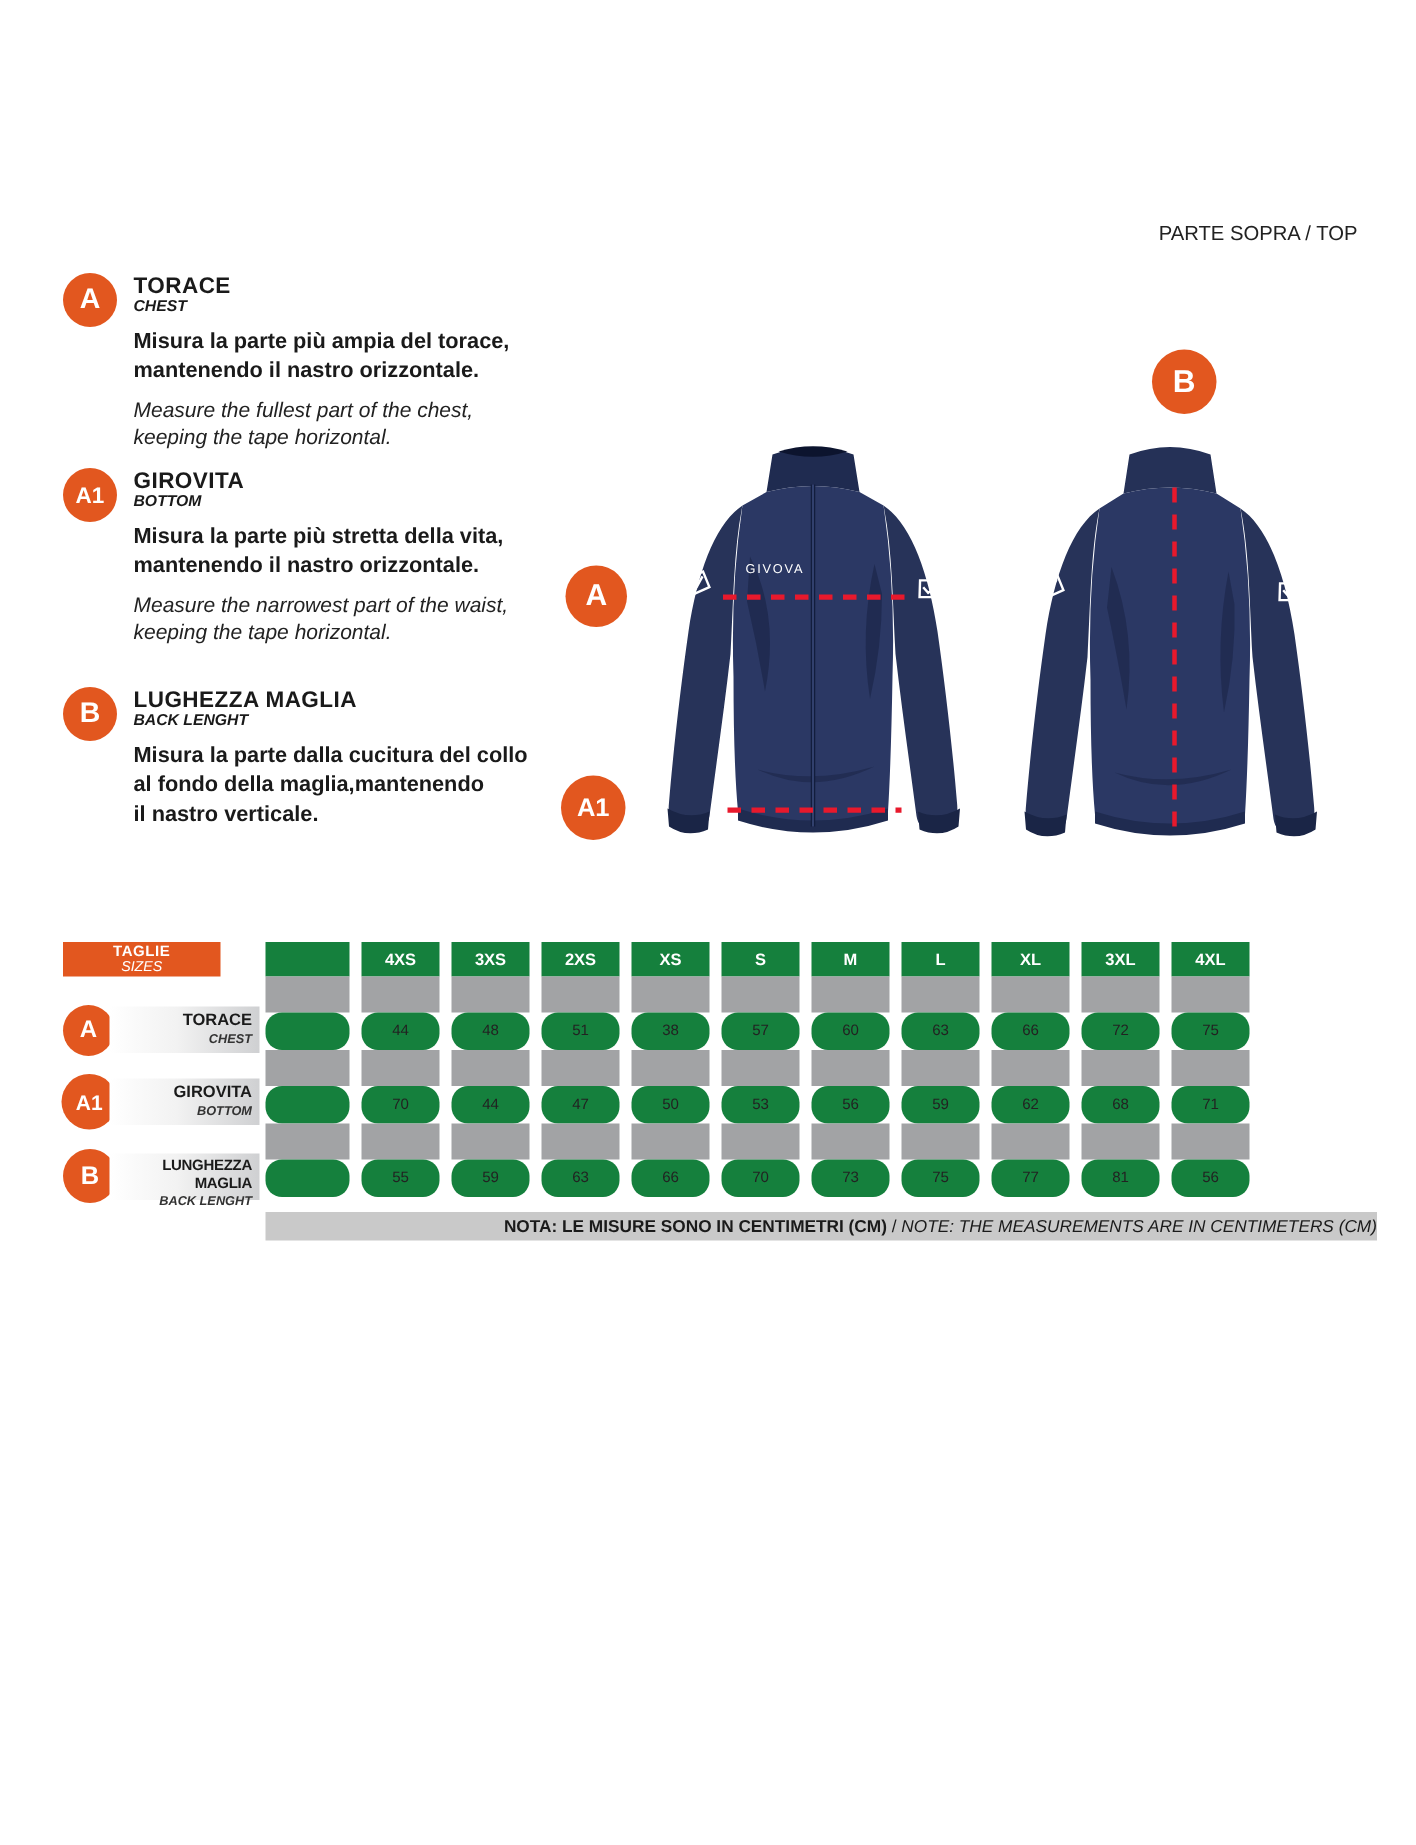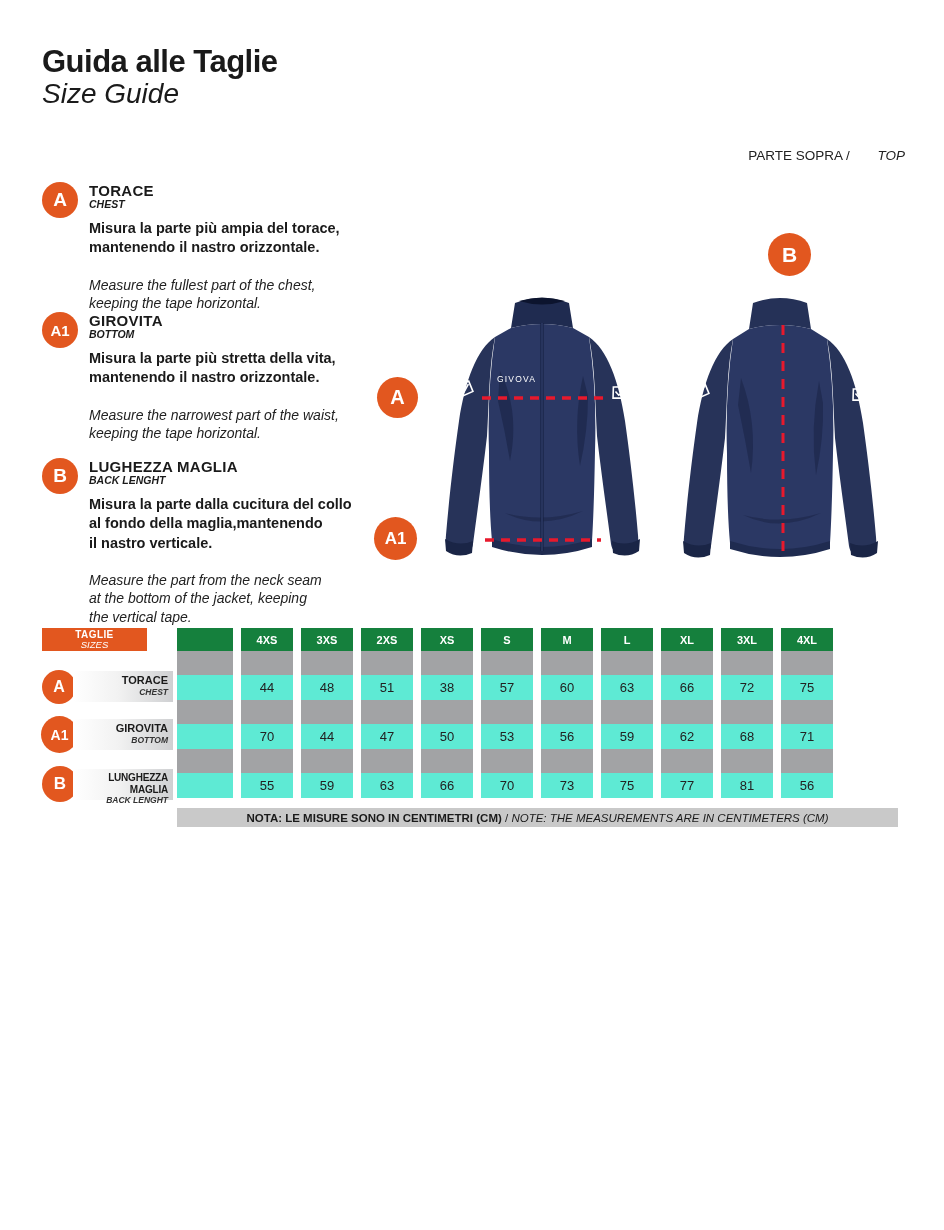--- a/index.html
+++ b/index.html
@@ -7,37 +7,37 @@
     position:relative;width:944px;height:1230px;background:#ffffff;
     font-family:"Liberation Sans", sans-serif;color:#1a1a1a;overflow:hidden;
   }
   
   .title-block{position:absolute;left:42px;top:46px;}
   .title-it{margin:0;font-size:31px;font-weight:bold;letter-spacing:-0.5px;line-height:1.05;}
   .title-en{margin:0;font-size:28px;font-style:italic;font-weight:normal;line-height:1.1;}
   
   .top-label{position:absolute;right:39px;top:148px;font-size:13.5px;color:#222;}
   .top-label .it{font-style:normal;}
-  .top-label .en{font-style:italic;margin-left:24px;}
+  .top-label .en{}
   
   .measure-section{position:absolute;left:42px;display:flex;gap:11px;width:340px;}
   .sec-a{top:182px;}
   .sec-a1{top:312px;}
   .sec-b{top:458px;}
   .badge{
     width:36px;height:36px;border-radius:50%;background:#E2571F;color:#fff;
     font-weight:bold;display:flex;align-items:center;justify-content:center;
     flex-shrink:0;font-size:19px;
   }
   .badge.small{font-size:15px;}
   .sec-body{padding-top:1px;}
   .sec-title{font-weight:bold;font-size:15px;letter-spacing:0.3px;line-height:1.05;}
   .sec-sub{font-weight:bold;font-style:italic;font-size:10.5px;line-height:1.1;margin-bottom:9px;}
   .sec-it{font-weight:bold;font-size:14.5px;line-height:1.32;white-space:pre-line;}
-  .sec-en{font-style:italic;font-size:14px;line-height:1.32;white-space:pre-line;margin-top:18px;color:#222;}
+  .sec-en{font-style:italic;font-size:14px;line-height:1.32;white-space:pre-line;margin-top:6px;color:#222;}
   
   .jacket{position:absolute;}
   .jacket-front{left:425px;top:281px;width:235px;height:295px;}
   .jacket-back{left:663px;top:283px;width:235px;height:295px;}
   .fig-badge{
     position:absolute;border-radius:50%;background:#E2571F;color:#fff;font-weight:bold;
     display:flex;align-items:center;justify-content:center;
   }
   .fig-a{left:377px;top:377px;width:41px;height:41px;font-size:20px;}
   .fig-a1{left:374px;top:517px;width:43px;height:43px;font-size:17px;}
@@ -49,54 +49,50 @@
     display:flex;flex-direction:column;align-items:center;justify-content:center;line-height:1.02;
   }
   .taglie-box .t1{font-weight:bold;font-size:10px;letter-spacing:0.4px;}
   .taglie-box .t2{font-style:italic;font-size:9.5px;}
   .table-columns{position:absolute;left:135px;top:0;display:flex;gap:8px;}
   .t-col{width:52px;display:flex;flex-direction:column;}
   .t-col.spacer{width:56px;}
   .t-hdr{height:23px;background:#15803d;color:#fff;font-weight:bold;font-size:11px;
     display:flex;align-items:center;justify-content:center;}
   .t-band{height:24px;background:#A2A3A5;}
-  .t-val{height:25px;background:#5eead4;font-size:13px;color:#222;
-    display:flex;align-items:center;justify-content:center;}
+  .t-val{height:25px;background:#15803d;font-size:10px;color:#222;
+    display:flex;align-items:center;justify-content:center;border-radius:11px;}
   .row-label{
     position:absolute;left:31px;width:100px;height:31px;text-align:right;
     padding:3px 5px 0 0;box-sizing:border-box;
     background:linear-gradient(to right,#ffffff 0%,#f2f2f2 45%,#cfd0d2 100%);
   }
   .row-label .lbl{font-weight:bold;font-size:11px;line-height:1.15;color:#1a1a1a;}
   .row-label .sub{font-weight:bold;font-style:italic;font-size:8.5px;color:#333;}
   .row-label.tight .lbl{font-size:10px;letter-spacing:-0.2px;}
   .rl-0{top:43px;}.rl-1{top:91px;}.rl-2{top:141px;text-align:right;}
   .row-badge{
     position:absolute;left:0;border-radius:50%;background:#E2571F;color:#fff;font-weight:bold;
     display:flex;align-items:center;justify-content:center;
   }
   .rb-0{top:42px;width:34px;height:34px;font-size:16px;}
   .rb-1{top:88px;left:-1px;width:37px;height:37px;font-size:14px;}
   .rb-2{top:138px;width:36px;height:36px;font-size:17px;}
   .note-bar{
     position:absolute;left:135px;top:180px;width:721px;height:19px;background:#C9C9C9;
-    display:flex;align-items:center;justify-content:center;font-size:11.5px;color:#1a1a1a;white-space:pre;
+    display:flex;align-items:center;justify-content:flex-end;font-size:11.5px;color:#1a1a1a;white-space:pre;padding-left:20px;
   }
   .note-bar .nit{font-weight:bold;}
   .note-bar .nen{font-style:italic;}
 </style>
 </head>
 <body>
 
 <div class="page">
 
-  <div class="title-block">
-    <h1 class="title-it">Guida alle Taglie</h1>
-    <h2 class="title-en">Size Guide</h2>
-  </div>
 
   <div class="top-label"><span class="it">PARTE SOPRA</span><span> / </span><span class="en">TOP</span></div>
 
   <div class="measure-section sec-a">
     <div class="badge">A</div>
     <div class="sec-body">
       <div class="sec-title">TORACE</div>
       <div class="sec-sub">CHEST</div>
       <div class="sec-it">Misura la parte più ampia del torace,
 mantenendo il nastro orizzontale.</div>
@@ -118,23 +114,20 @@
   </div>
 
   <div class="measure-section sec-b">
     <div class="badge">B</div>
     <div class="sec-body">
       <div class="sec-title">LUGHEZZA MAGLIA</div>
       <div class="sec-sub">BACK LENGHT</div>
       <div class="sec-it">Misura la parte dalla cucitura del collo
 al fondo della maglia,mantenendo
 il nastro verticale.</div>
-      <div class="sec-en">Measure the part from the neck seam
-at the bottom of the jacket, keeping
-the vertical tape.</div>
     </div>
   </div>
 
   <svg class="jacket jacket-front" viewBox="0 0 235 295" xmlns="http://www.w3.org/2000/svg">
     <path d="M90,22 Q117,12 144,22 L148,47 Q117,39 86,47 Z" fill="#1F2B50"></path>
     <path d="M94,20 Q117,13 140,20 Q117,27 94,20 Z" fill="#0C142E"></path>
     <path d="M70,56 C52,68 40,100 34,140 C29,175 24,218 21,254 C20,264 22,270 32,272 C42,274 47,270 48,263 C53,225 58,190 62,155 C64,120 64,85 70,56 Z" fill="#273359"></path>
     <path d="M164,56 C182,68 194,100 200,140 C205,175 210,218 213,254 C214,264 212,270 202,272 C192,274 187,270 186,263 C181,225 176,190 172,155 C170,120 170,85 164,56 Z" fill="#273359"></path>
     <path d="M20,258 Q34,266 48,260 L47,272 Q33,278 21,270 Z" fill="#1A2546"></path>
     <path d="M215,258 Q201,266 187,260 L188,272 Q202,278 214,270 Z" fill="#1A2546"></path>

